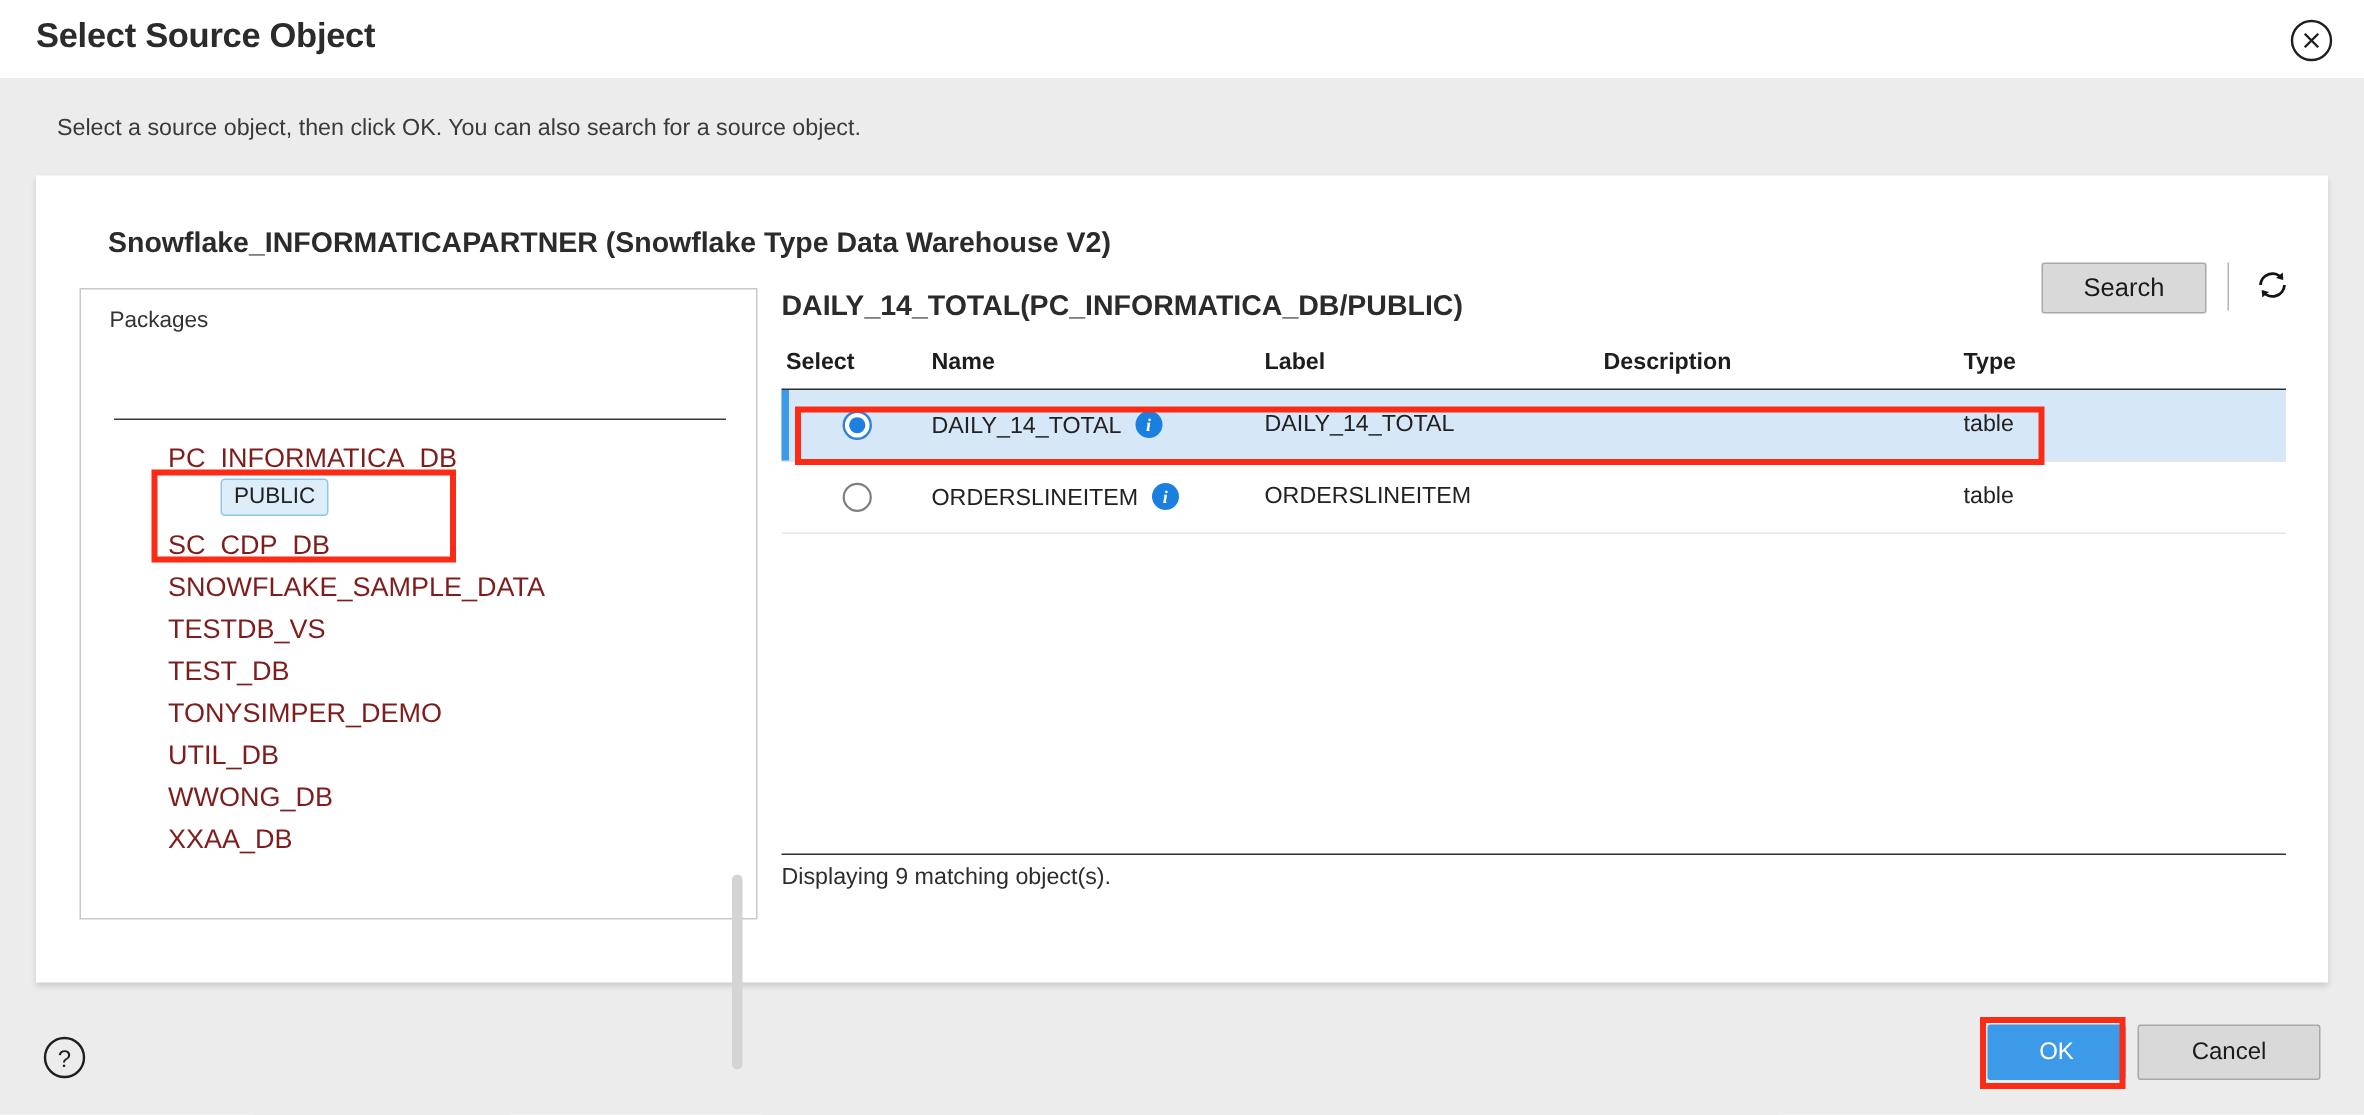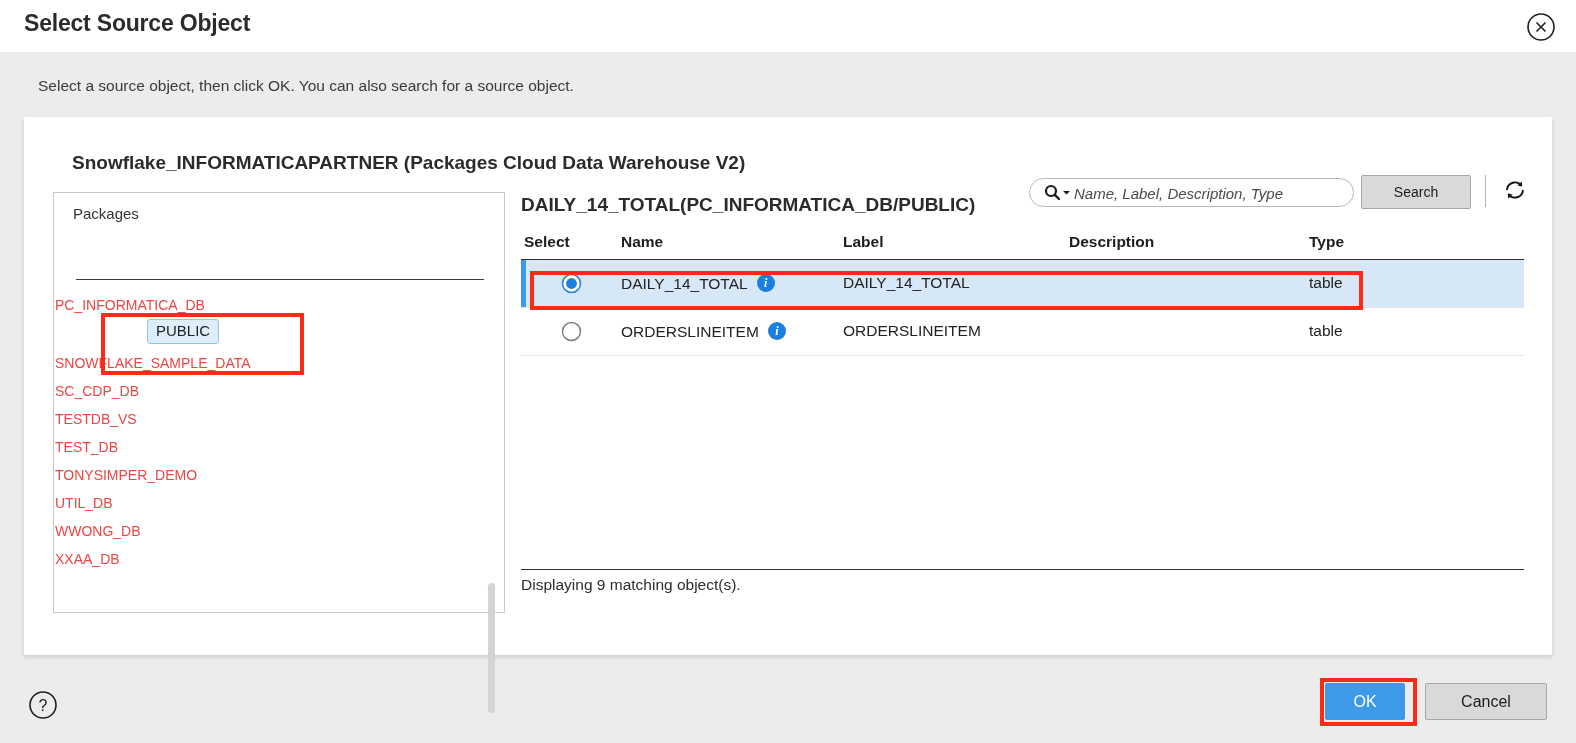--- a/index.html
+++ b/index.html
@@ -67,21 +67,21 @@
     position: absolute; left: 22px; top: 86px;
     width: 408px; height: 0; border-top: 1.5px solid #3a3a3a;
   }
   .pkg-list {
     position: absolute; left: 1px; top: 88px;
     width: 450px; height: 331px;
     overflow: hidden;
   }
   .pkg-item {
     position: relative; height: 28px; line-height: 28px;
-    font-size: 14px; color: #ef4444;
+    padding-left: 57px; font-size: 18px; color: #7f1d1d;
     white-space: nowrap; cursor: pointer;
   }
   .pkg-item.clipped { height: 10px; line-height: 0; overflow: hidden; }
   .pkg-badge-row {
     position: relative; height: 30px; padding-left: 92px; cursor: pointer;
   }
   .pkg-badge {
     display: inline-block;
     background: #ddeefa; border: 1px solid #8fc4e8;
     border-radius: 3px; padding: 1px 8px 2px 8px;
@@ -119,21 +119,21 @@
   .search-placeholder {
     position: absolute; left: 44px; top: 4px;
     font-size: 15px; font-style: italic; color: #4a4a4a;
     line-height: 21px;
   }
   .search-btn {
     position: absolute; left: 1337px; top: 58px;
     width: 110px; height: 34px;
     background: #d9d9d9; border: 1px solid #a8a8a8; border-radius: 2px;
     font-family: "Liberation Sans", sans-serif;
-    font-size: 14px; color: #1b1b1b; cursor: pointer;
+    font-size: 17px; color: #1b1b1b; cursor: pointer;
   }
   .vsep {
     position: absolute; left: 1461px; top: 58px;
     width: 1px; height: 32px; background: #b5b5b5;
   }
   .refresh-btn {
     position: absolute; left: 1478px; top: 60px;
     width: 26px; height: 26px; cursor: pointer;
   }
 
@@ -188,21 +188,21 @@
     font-size: 15.5px; color: #2d2d2d;
   }
 
   
   .help-btn {
     position: absolute; left: 28px; top: 690px;
     width: 30px; height: 30px; cursor: pointer;
   }
   .ok-btn {
     position: absolute; left: 1325px; top: 683px;
-    width: 80px; height: 37px;
+    width: 92px; height: 37px;
     background: #3d9ae8; border: 1px solid #3d9ae8; border-radius: 2px;
     color: #ffffff; font-size: 16px;
     font-family: "Liberation Sans", sans-serif; cursor: pointer;
   }
   .cancel-btn {
     position: absolute; left: 1425px; top: 683px;
     width: 122px; height: 37px;
     background: #d9d9d9; border: 1px solid #a8a8a8; border-radius: 2px;
     color: #1b1b1b; font-size: 16px;
     font-family: "Liberation Sans", sans-serif; cursor: pointer;
@@ -218,41 +218,41 @@
       <circle cx="15" cy="15" r="13" fill="none" stroke="#1f1f1f" stroke-width="1.6"></circle>
       <path d="M10.5 10.5 L19.5 19.5 M19.5 10.5 L10.5 19.5" stroke="#1f1f1f" stroke-width="1.6" fill="none"></path>
     </svg>
   </div>
 </div>
 
 <div class="subtitle">Select a source object, then click OK. You can also search for a source object.</div>
 
 <div class="card">
 
-  <div class="card-title">Snowflake_INFORMATICAPARTNER (Packages Cloud Data Warehouse V2)</div>
+  <div class="card-title">Snowflake_INFORMATICAPARTNER (Snowflake Type Data Warehouse V2)</div>
 
   <div class="pkg-panel">
     <div class="pkg-label">Packages</div>
     <div class="pkg-divider"></div>
 
     <div class="pkg-list">
       <div class="pkg-item clipped">
         
       </div>
       <div class="pkg-item">
         <span>PC_INFORMATICA_DB</span>
       </div>
       <div class="pkg-badge-row">
         <span class="pkg-badge">PUBLIC</span>
       </div>
       <div class="pkg-item">
+        <span>SC_CDP_DB</span>
+      </div>
+      <div class="pkg-item">
         <span>SNOWFLAKE_SAMPLE_DATA</span>
-      </div>
-      <div class="pkg-item">
-        <span>SC_CDP_DB</span>
       </div>
       <div class="pkg-item">
         <span>TESTDB_VS</span>
       </div>
       <div class="pkg-item">
         <span>TEST_DB</span>
       </div>
       <div class="pkg-item">
         <span>TONYSIMPER_DEMO</span>
       </div>
@@ -267,32 +267,20 @@
       </div>
     </div>
 
     <div class="scroll-track">
       <div class="scroll-thumb"></div>
     </div>
   </div>
 
   <div class="res-title">DAILY_14_TOTAL(PC_INFORMATICA_DB/PUBLIC)</div>
 
-  <div class="search-pill">
-    <div class="search-icon-wrap">
-      <svg width="17" height="17" viewBox="0 0 17 17">
-        <circle cx="7" cy="7" r="5" fill="none" stroke="#1b1b1b" stroke-width="2.2"></circle>
-        <path d="M10.8 10.8 L15 15" stroke="#1b1b1b" stroke-width="2.4" stroke-linecap="round"></path>
-      </svg>
-      <svg width="9" height="9" viewBox="0 0 9 9">
-        <path d="M1 3 L4.5 6.5 L8 3 Z" fill="#1b1b1b"></path>
-      </svg>
-    </div>
-    <div class="search-placeholder">Name, Label, Description, Type</div>
-  </div>
 
   <button class="search-btn">Search</button>
   <div class="vsep"></div>
   <div class="refresh-btn">
     <svg width="26" height="26" viewBox="0 0 26 26">
       <path d="M5 13 A8 8 0 0 1 19.5 8.8" fill="none" stroke="#141414" stroke-width="1.9"></path>
       <path d="M21 13 A8 8 0 0 1 6.5 17.2" fill="none" stroke="#141414" stroke-width="1.9"></path>
       <path d="M19.8 4.6 L20.2 9.6 L15.4 8.4 Z" fill="#141414"></path>
       <path d="M6.2 21.4 L5.8 16.4 L10.6 17.6 Z" fill="#141414"></path>
     </svg>

